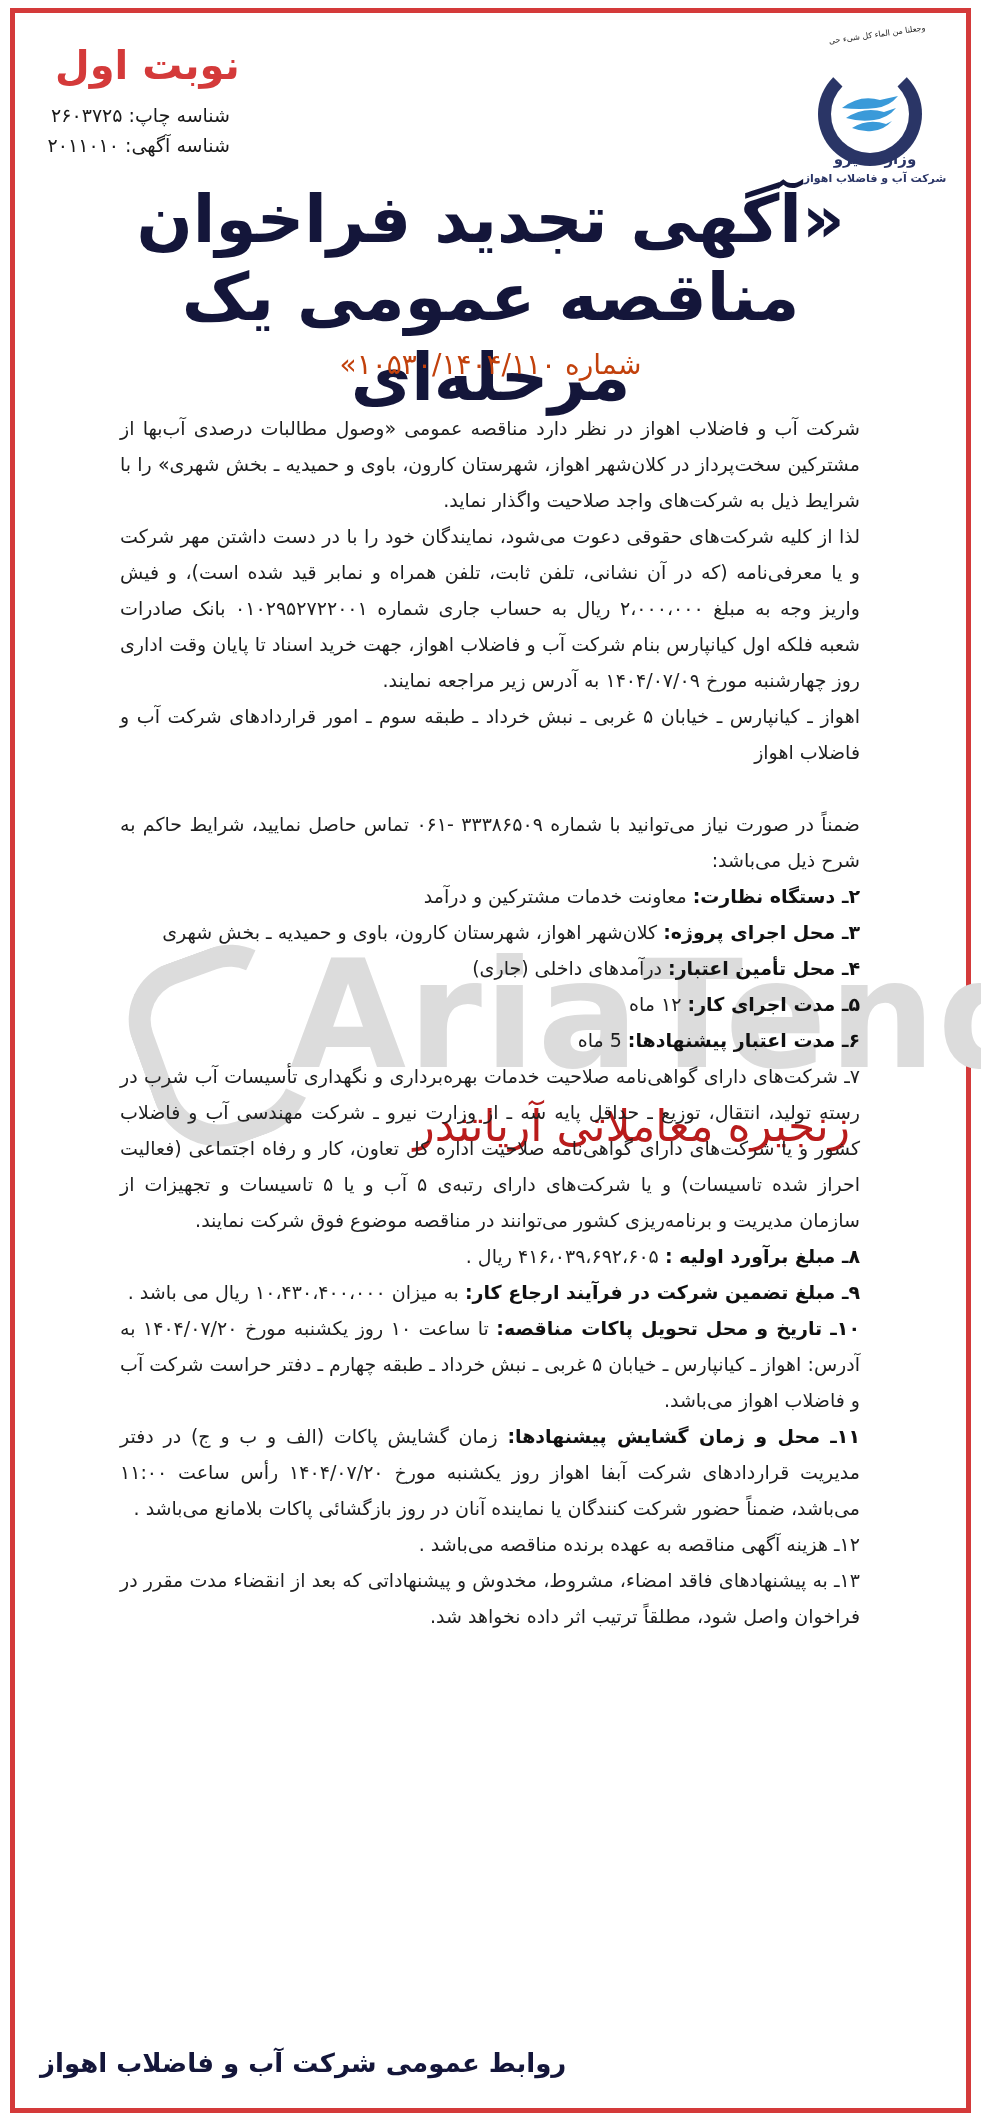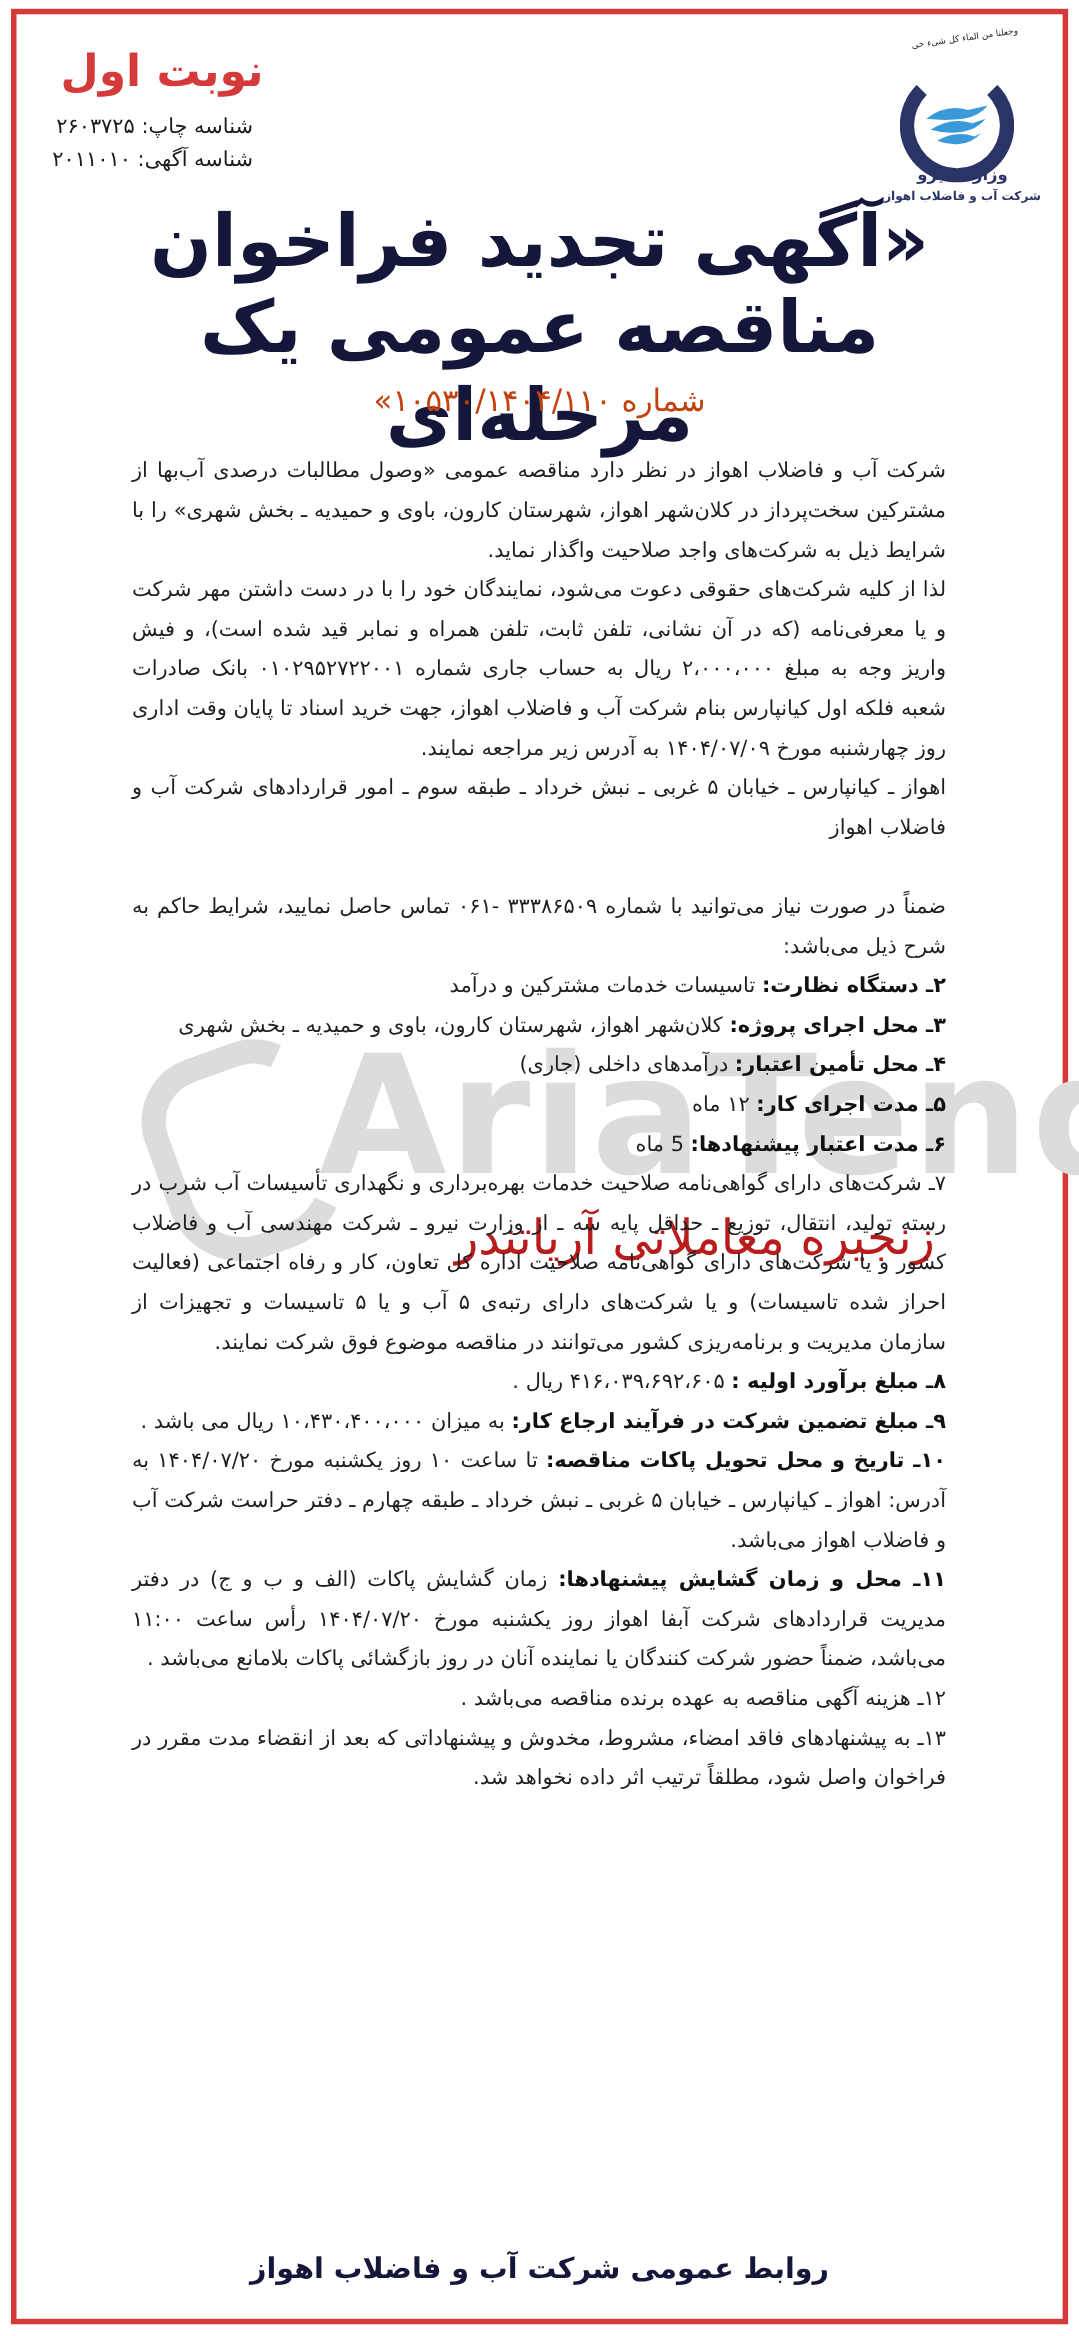--- a/index.html
+++ b/index.html
@@ -54,21 +54,21 @@
   .title2 { top: 258px; font-size: 66px; line-height: 80px; }
   .number { position: absolute; left: 40px; width: 901px; top: 345px; text-align: center; direction: rtl;
     font-family: "DejaVu Sans", sans-serif; font-size: 28px; color: #c2410c; line-height: 40px; }
 
   
   .body { position: absolute; left: 120px; width: 740px; top: 410px; direction: rtl; text-align: justify;
     font-family: "DejaVu Sans", sans-serif; font-size: 19px; line-height: 36px; color: #1f1f1f; }
   .body p { margin: 0; }
   .gap { height: 36px; }
   .item b { font-weight: bold; color: #111; }
-  .signature { position: absolute; left: 40px; width: 901px; top: 2048px; text-align: center; direction: rtl;
+  .signature { position: absolute; left: 40px; width: 901px; top: 2048px; text-align: left; direction: rtl;
     font-family: "DejaVu Sans", sans-serif; font-size: 26px; font-weight: bold; color: #14163a; }
 </style>
 </head>
 <body>
 
 <div class="frame"></div>
 
 <div class="watermark">
   <div class="wm-shield"></div>
   <div class="wm-word">AriaTender</div>
@@ -105,21 +105,21 @@
   <div class="title title1">«آگهی تجدید فراخوان</div>
   <div class="number">شماره ۱۰۵۳۰/۱۴۰۴/۱۱۰»</div>
 
   <div class="body">
     <p>شرکت آب و فاضلاب اهواز در نظر دارد مناقصه عمومی «وصول مطالبات درصدی آب‌بها از مشترکین سخت‌پرداز در کلان‌شهر اهواز، شهرستان کارون، باوی و حمیدیه ـ بخش شهری» را با شرایط ذیل به شرکت‌های واجد صلاحیت واگذار نماید.</p>
     <p>لذا از کلیه شرکت‌های حقوقی دعوت می‌شود، نمایندگان خود را با در دست داشتن مهر شرکت و یا معرفی‌نامه (که در آن نشانی، تلفن ثابت، تلفن همراه و نمابر قید شده است)، و فیش واریز وجه به مبلغ ۲،۰۰۰،۰۰۰ ریال به حساب جاری شماره ۰۱۰۲۹۵۲۷۲۲۰۰۱ بانک صادرات شعبه فلکه اول کیانپارس بنام شرکت آب و فاضلاب اهواز، جهت خرید اسناد تا پایان وقت اداری روز چهارشنبه مورخ ۱۴۰۴/۰۷/۰۹ به آدرس زیر مراجعه نمایند.</p>
     <p>اهواز ـ کیانپارس ـ خیابان ۵ غربی ـ نبش خرداد ـ طبقه سوم ـ امور قراردادهای شرکت آب و فاضلاب اهواز</p>
     <div class="gap"></div>
     <p>ضمناً در صورت نیاز می‌توانید با شماره ۳۳۳۸۶۵۰۹ -۰۶۱ تماس حاصل نمایید، شرایط حاکم به شرح ذیل می‌باشد:</p>
 
-    <p class="item"><b>۲ـ دستگاه نظارت:</b><span> تاسیسات خدمات مشترکین و درآمد</span></p>
+    <p class="item"><b>۲ـ دستگاه نظارت:</b><span> معاونت خدمات مشترکین و درآمد</span></p>
     <p class="item"><b>۳ـ محل اجرای پروژه:</b><span> کلان‌شهر اهواز، شهرستان کارون، باوی و حمیدیه ـ بخش شهری</span></p>
     <p class="item"><b>۴ـ محل تأمین اعتبار:</b><span> درآمدهای داخلی (جاری)</span></p>
     <p class="item"><b>۵ـ مدت اجرای کار:</b><span> ۱۲ ماه</span></p>
     <p class="item"><b>۶ـ مدت اعتبار پیشنهادها:</b><span> 5 ماه</span></p>
     <p class="item"><span>۷ـ شرکت‌های دارای گواهی‌نامه صلاحیت خدمات بهره‌برداری و نگهداری تأسیسات آب شرب در رسته تولید، انتقال، توزیع ـ حداقل پایه سه ـ از وزارت نیرو ـ شرکت مهندسی آب و فاضلاب کشور و یا شرکت‌های دارای گواهی‌نامه صلاحیت اداره کل تعاون، کار و رفاه اجتماعی (فعالیت احراز شده تاسیسات) و یا شرکت‌های دارای رتبه‌ی ۵ آب و یا ۵ تاسیسات و تجهیزات از سازمان مدیریت و برنامه‌ریزی کشور می‌توانند در مناقصه موضوع فوق شرکت نمایند.</span></p>
     <p class="item"><b>۸ـ مبلغ برآورد اولیه :</b><span> ۴۱۶،۰۳۹،۶۹۲،۶۰۵ ریال .</span></p>
     <p class="item"><b>۹ـ مبلغ تضمین شرکت در فرآیند ارجاع کار:</b><span> به میزان ۱۰،۴۳۰،۴۰۰،۰۰۰ ریال می باشد .</span></p>
     <p class="item"><b>۱۰ـ تاریخ و محل تحویل پاکات مناقصه:</b><span> تا ساعت ۱۰ روز یکشنبه مورخ ۱۴۰۴/۰۷/۲۰ به آدرس: اهواز ـ کیانپارس ـ خیابان ۵ غربی ـ نبش خرداد ـ طبقه چهارم ـ دفتر حراست شرکت آب و فاضلاب اهواز می‌باشد.</span></p>
     <p class="item"><b>۱۱ـ محل و زمان گشایش پیشنهادها:</b><span> زمان گشایش پاکات (الف و ب و ج) در دفتر مدیریت قراردادهای شرکت آبفا اهواز روز یکشنبه مورخ ۱۴۰۴/۰۷/۲۰ رأس ساعت ۱۱:۰۰ می‌باشد، ضمناً حضور شرکت کنندگان یا نماینده آنان در روز بازگشائی پاکات بلامانع می‌باشد .</span></p>
     <p class="item"><span>۱۲ـ هزینه آگهی مناقصه به عهده برنده مناقصه می‌باشد .</span></p>

